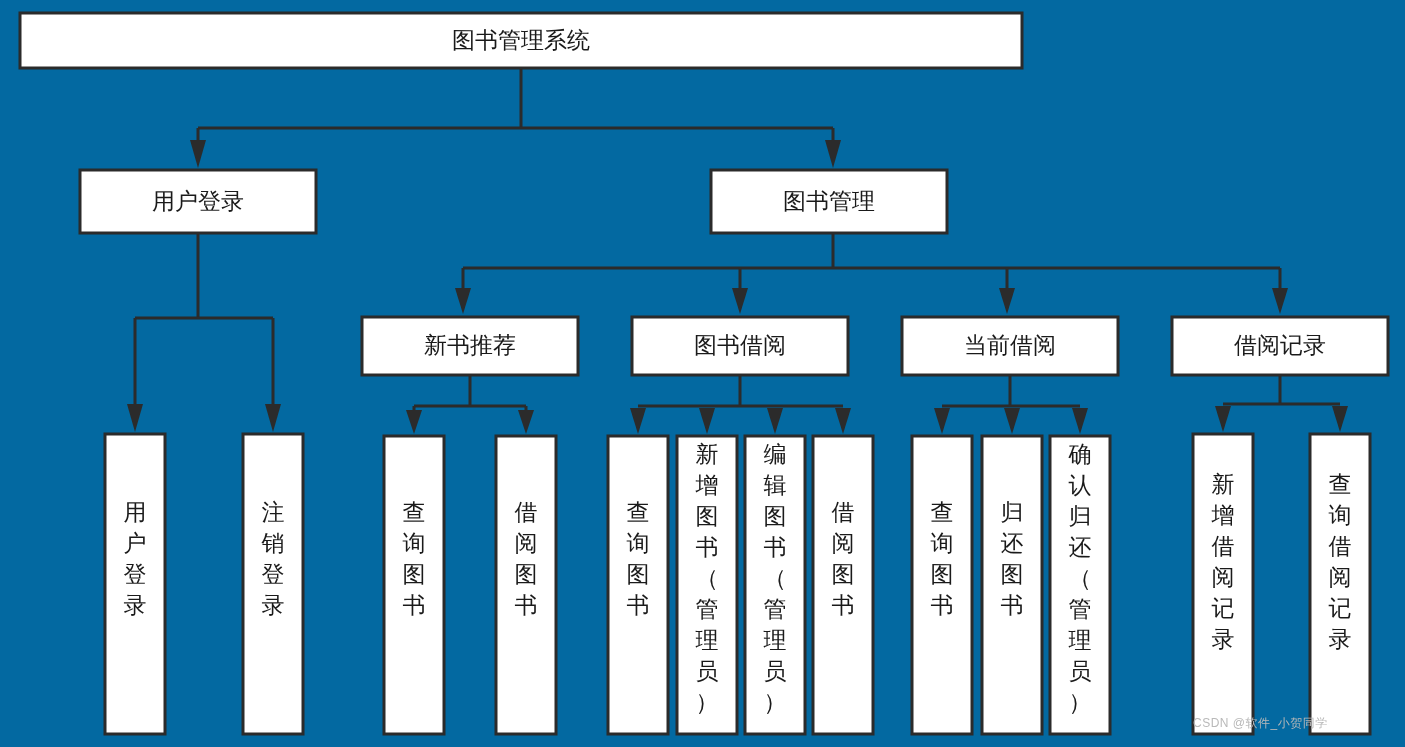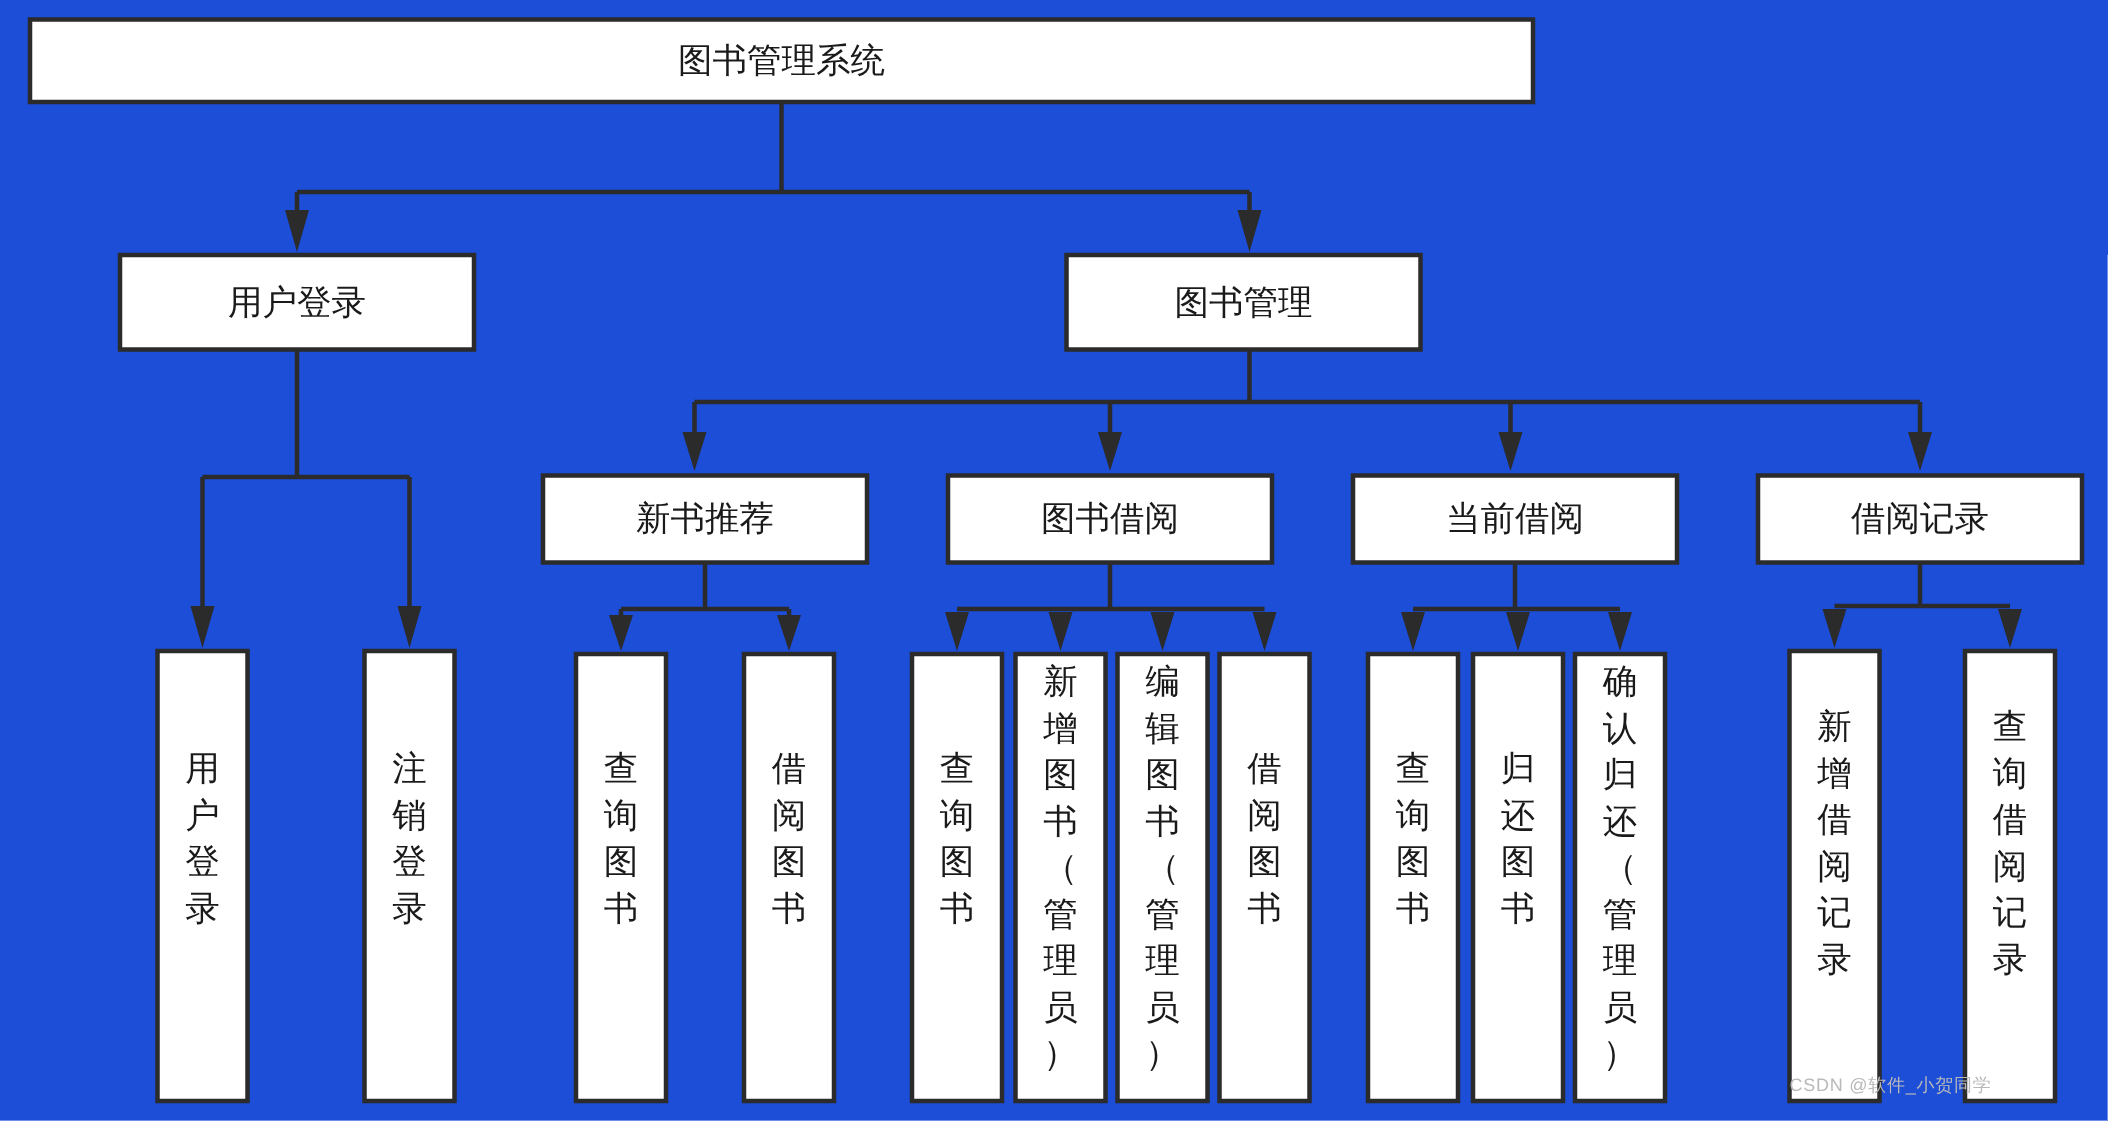--- a/index.html
+++ b/index.html
@@ -10,21 +10,21 @@
   body {
     width: 1405px;
     height: 747px;
     font-family: "Liberation Sans", "DejaVu Sans", sans-serif;
     overflow: hidden;
   }
   #diagram-root {
     position: relative;
     width: 1405px;
     height: 747px;
-    background: #1d4ed8;
+    background: #0369a1;
   }
   svg.diagram-canvas {
     position: absolute;
     left: 0;
     top: 0;
     width: 1405px;
     height: 747px;
   }
   .node-box {
     fill: #ffffff;

